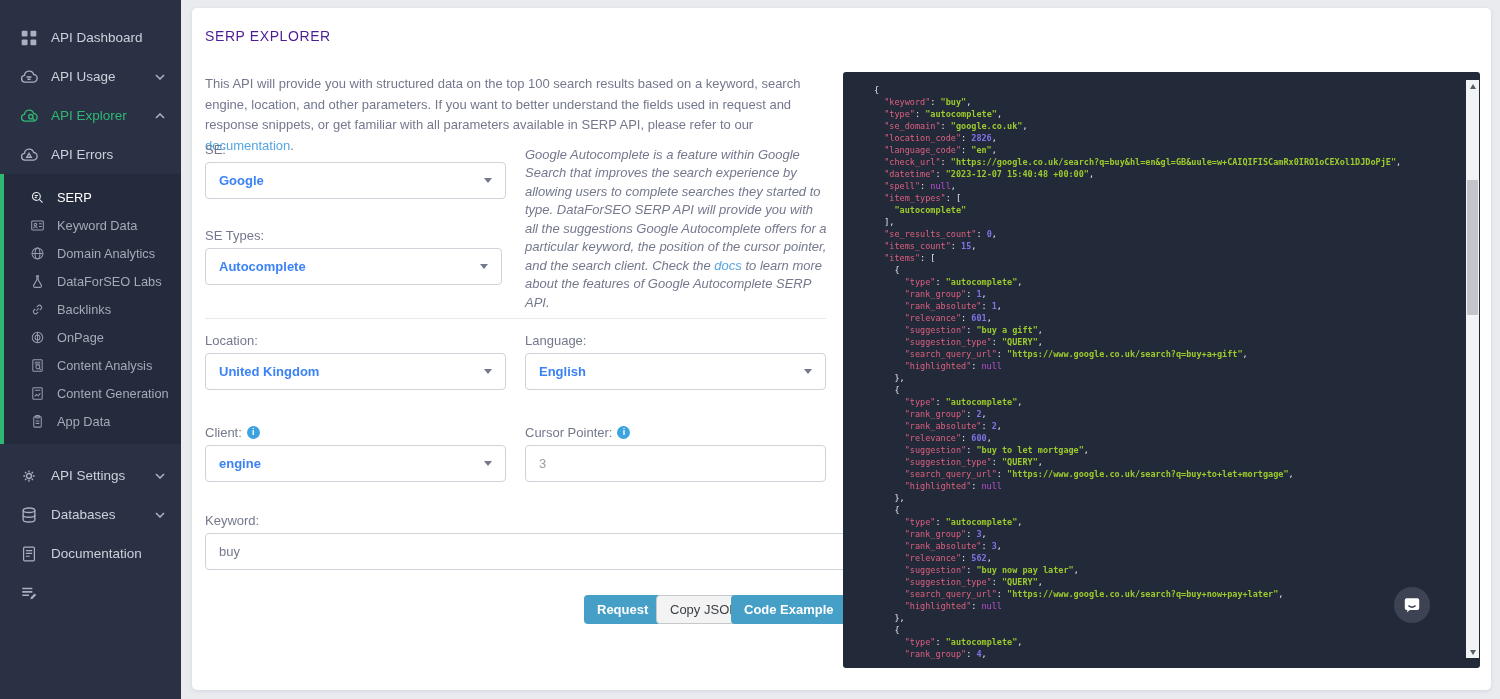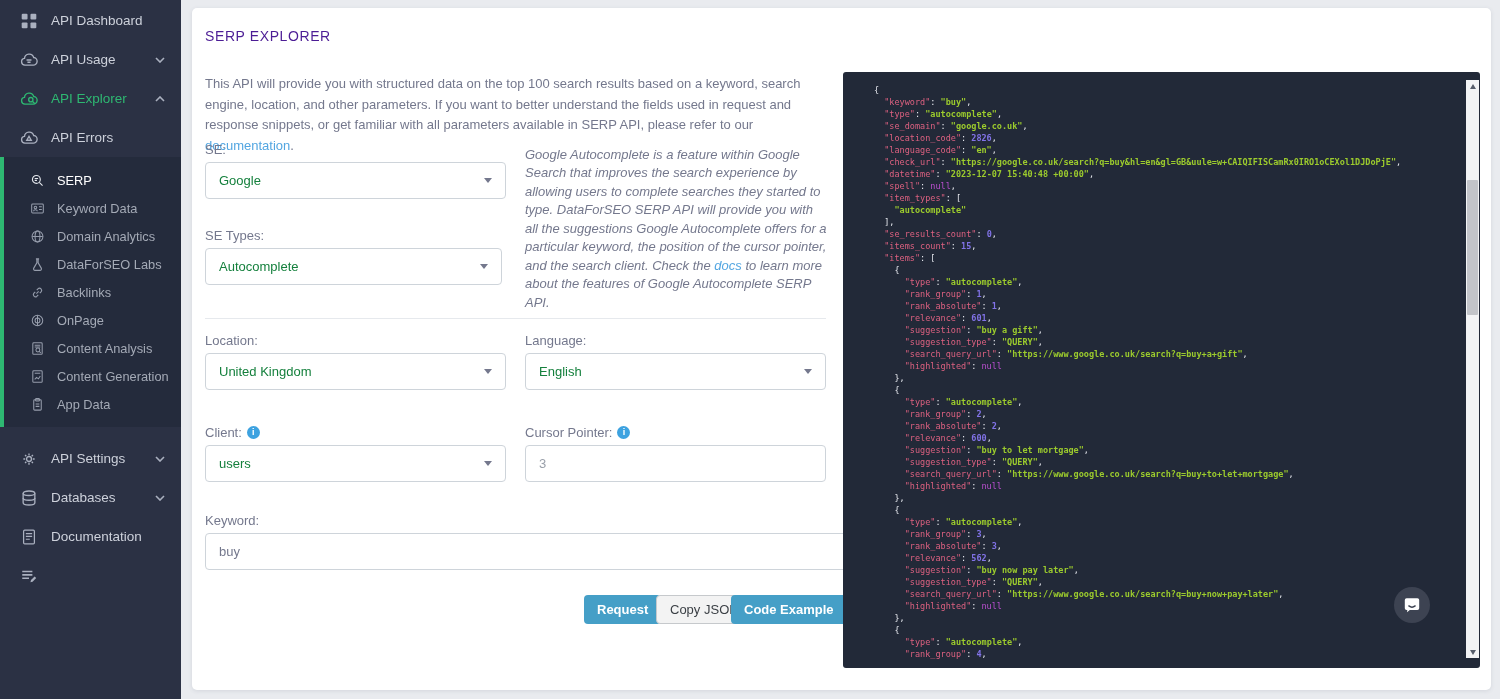--- a/index.html
+++ b/index.html
@@ -1,21 +1,21 @@
 <!DOCTYPE html>
 <html><head>
 <meta charset="utf-8">
 <style>
   html,body{margin:0;padding:0;background:#e9ebef;}
   .stage{position:relative;width:1500px;height:699px;overflow:hidden;background:#e9ebef;
          font-family:"Liberation Sans",sans-serif;}
 
   
   .sidebar{position:absolute;left:0;top:0;width:181px;height:699px;background:#2b3144;}
-  #side-top{padding-top:1px;}
+  #side-top{padding-top:18px;}
   .side-item{display:flex;align-items:center;height:39px;padding:0 16px 0 20px;cursor:pointer;
              font-size:13.5px;color:#cdd1db;}
   .side-item .icon{width:18px;height:18px;margin-right:13px;color:#aab0bf;flex:none;display:flex;}
   .side-item .icon svg{width:100%;height:100%;}
   .side-item.active{color:#2eb872;}
   .side-item.active .icon{color:#2eb872;}
   .chev{margin-left:auto;width:10px;height:6px;color:#aab0bf;display:flex;}
   .chev svg{width:10px;height:6px;}
   .chev.up svg{transform:rotate(180deg);}
   .submenu{background:#242b3c;border-left:4px solid #2eb872;padding:9px 0;}
@@ -41,21 +41,21 @@
 
   .flabel{position:absolute;font-size:13px;color:#74788d;display:flex;align-items:center;gap:5px;}
   .info-i{display:inline-block;width:13px;height:13px;border-radius:50%;background:#3da2e0;
           color:#fff;font-size:9px;font-weight:bold;text-align:center;line-height:13px;
           font-style:normal;}
   .info-i::after{content:"i";}
 
   .select{position:absolute;height:37px;border:1px solid #ced4da;border-radius:4px;background:#fff;
           display:flex;align-items:center;justify-content:space-between;padding:0 13px;
           box-sizing:border-box;cursor:pointer;}
-  .sel-val{font-size:13px;color:#15803d;}
+  .sel-val{font-size:13px;color:#3b82f6;font-weight:bold;}
   .caret{width:0;height:0;border-left:4px solid transparent;border-right:4px solid transparent;
          border-top:5px solid #74788d;}
   .tinput{position:absolute;height:37px;border:1px solid #ced4da;border-radius:4px;background:#fff;
           box-sizing:border-box;padding:0 13px;font-size:13px;color:#9aa0aa;
           font-family:"Liberation Sans",sans-serif;outline:none;}
   .tinput.kw{color:#74788d;}
   .divider{position:absolute;left:13px;top:310px;width:621px;height:1px;background:#e6e9ed;}
 
   .btn{position:absolute;top:587px;height:29px;border-radius:4px;border:none;cursor:pointer;
        font-size:13px;font-weight:600;padding:0 13px;font-family:"Liberation Sans",sans-serif;}
@@ -328,21 +328,21 @@
     <div class="select" style="left:333px;top:345px;width:301px">
       <span class="sel-val">English</span>
       <span class="caret"></span>
     </div>
 
     <label class="flabel" style="left:13px;top:417px">
         <span>Client:</span>
         <i class="info-i"></i>
       </label>
     <div class="select" style="left:13px;top:437px;width:301px">
-      <span class="sel-val">users</span>
+      <span class="sel-val">engine</span>
       <span class="caret"></span>
     </div>
 
     <label class="flabel" style="left:333px;top:417px">
         <span>Cursor Pointer:</span>
         <i class="info-i"></i>
       </label>
     <input class="tinput" style="left: 333px; top: 437px; width: 301px;" readonly="" value="3">
 
     <label class="flabel" style="left:13px;top:505px">

